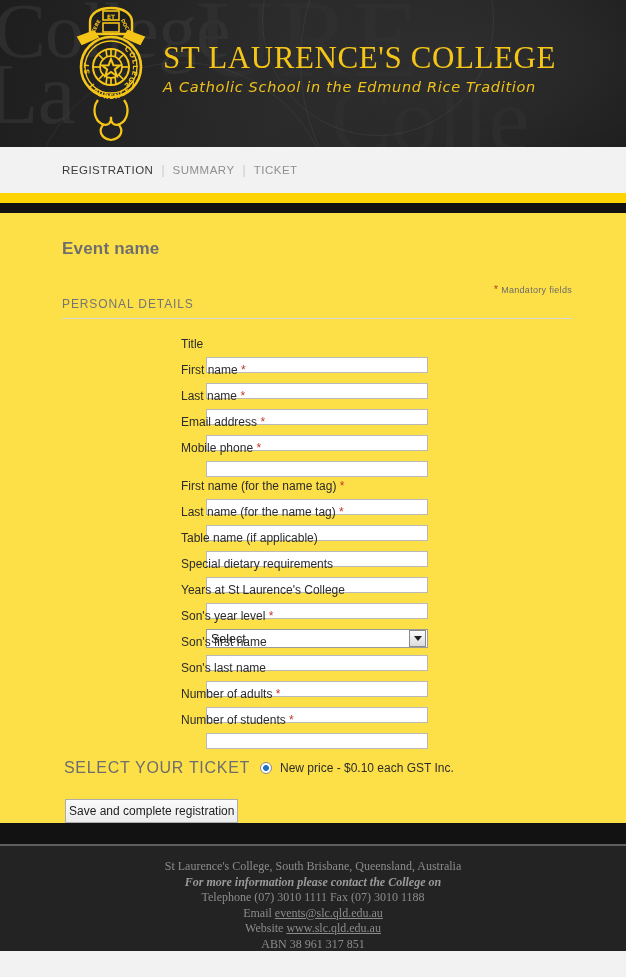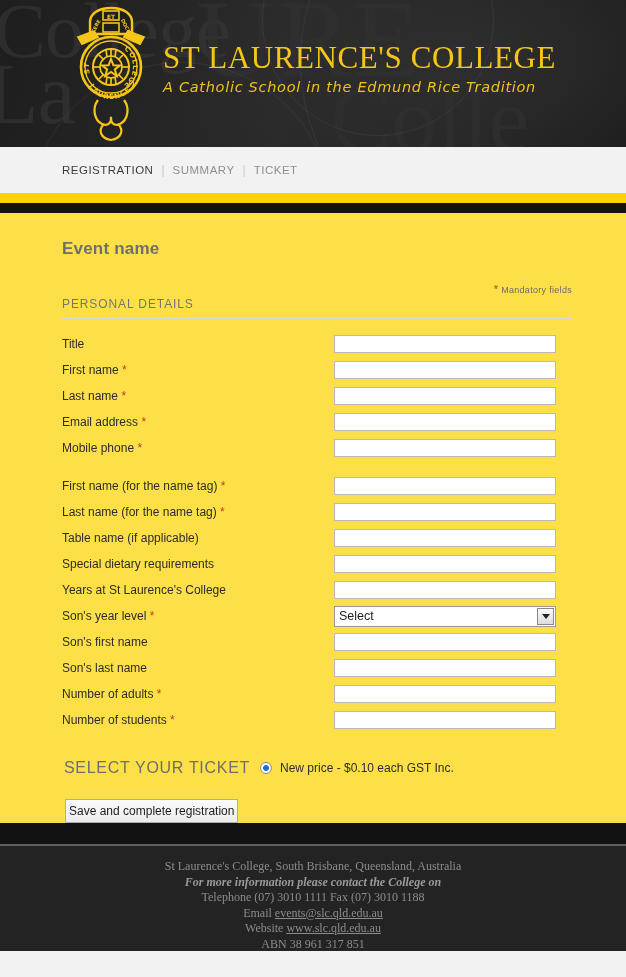--- a/index.html
+++ b/index.html
@@ -145,20 +145,21 @@
     width: 510px;
   }
   .section-head.second { margin-top: 26px; }
 
   .field-list { margin-top: 12px; }
   .field-row {
     display: flex;
     align-items: center;
     height: 26px;
     margin-bottom: 0px;
+    flex-direction: column;
   }
   .field-label {
     width: 272px;
     font-size: 12px;
     color: #2c2c2c;
     line-height: 26px;
     white-space: nowrap;
   }
   .field-label .req { color: #c0392b; font-size: 12px; }
   .field-input {

